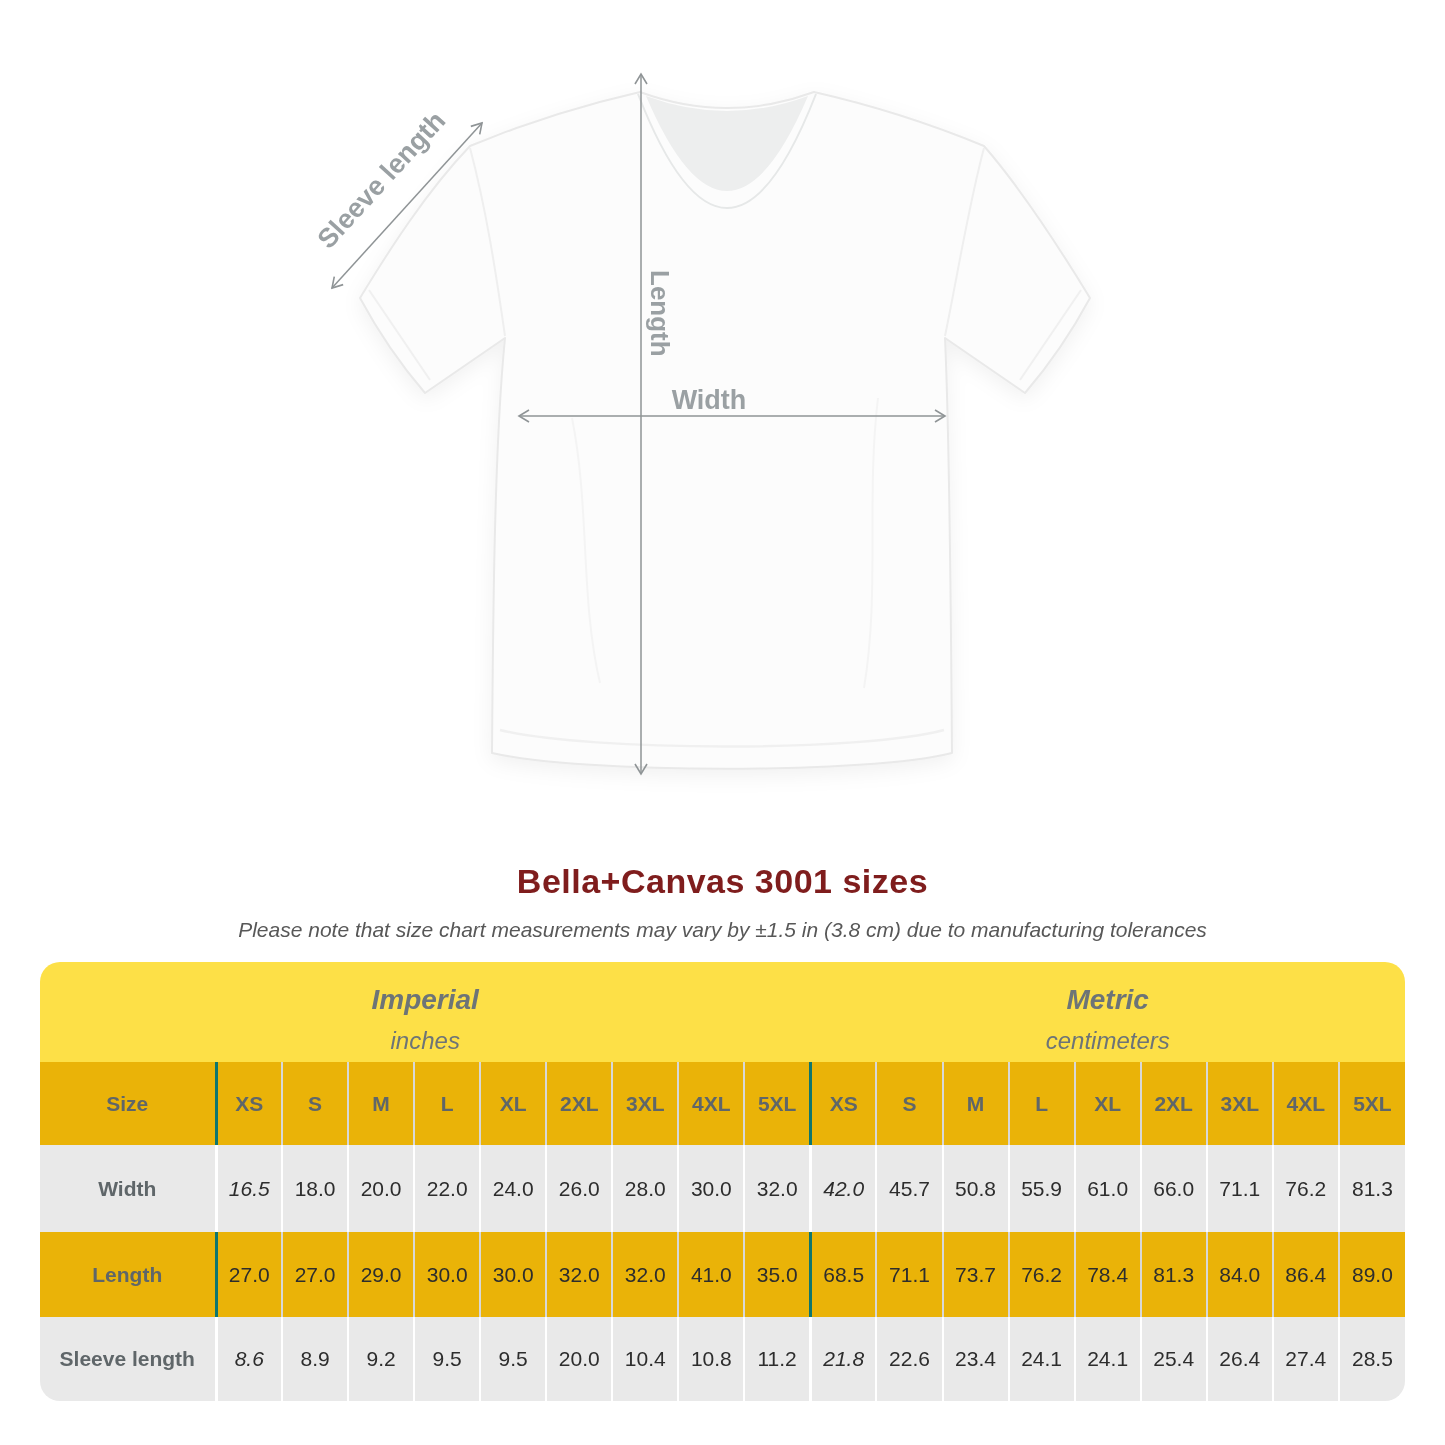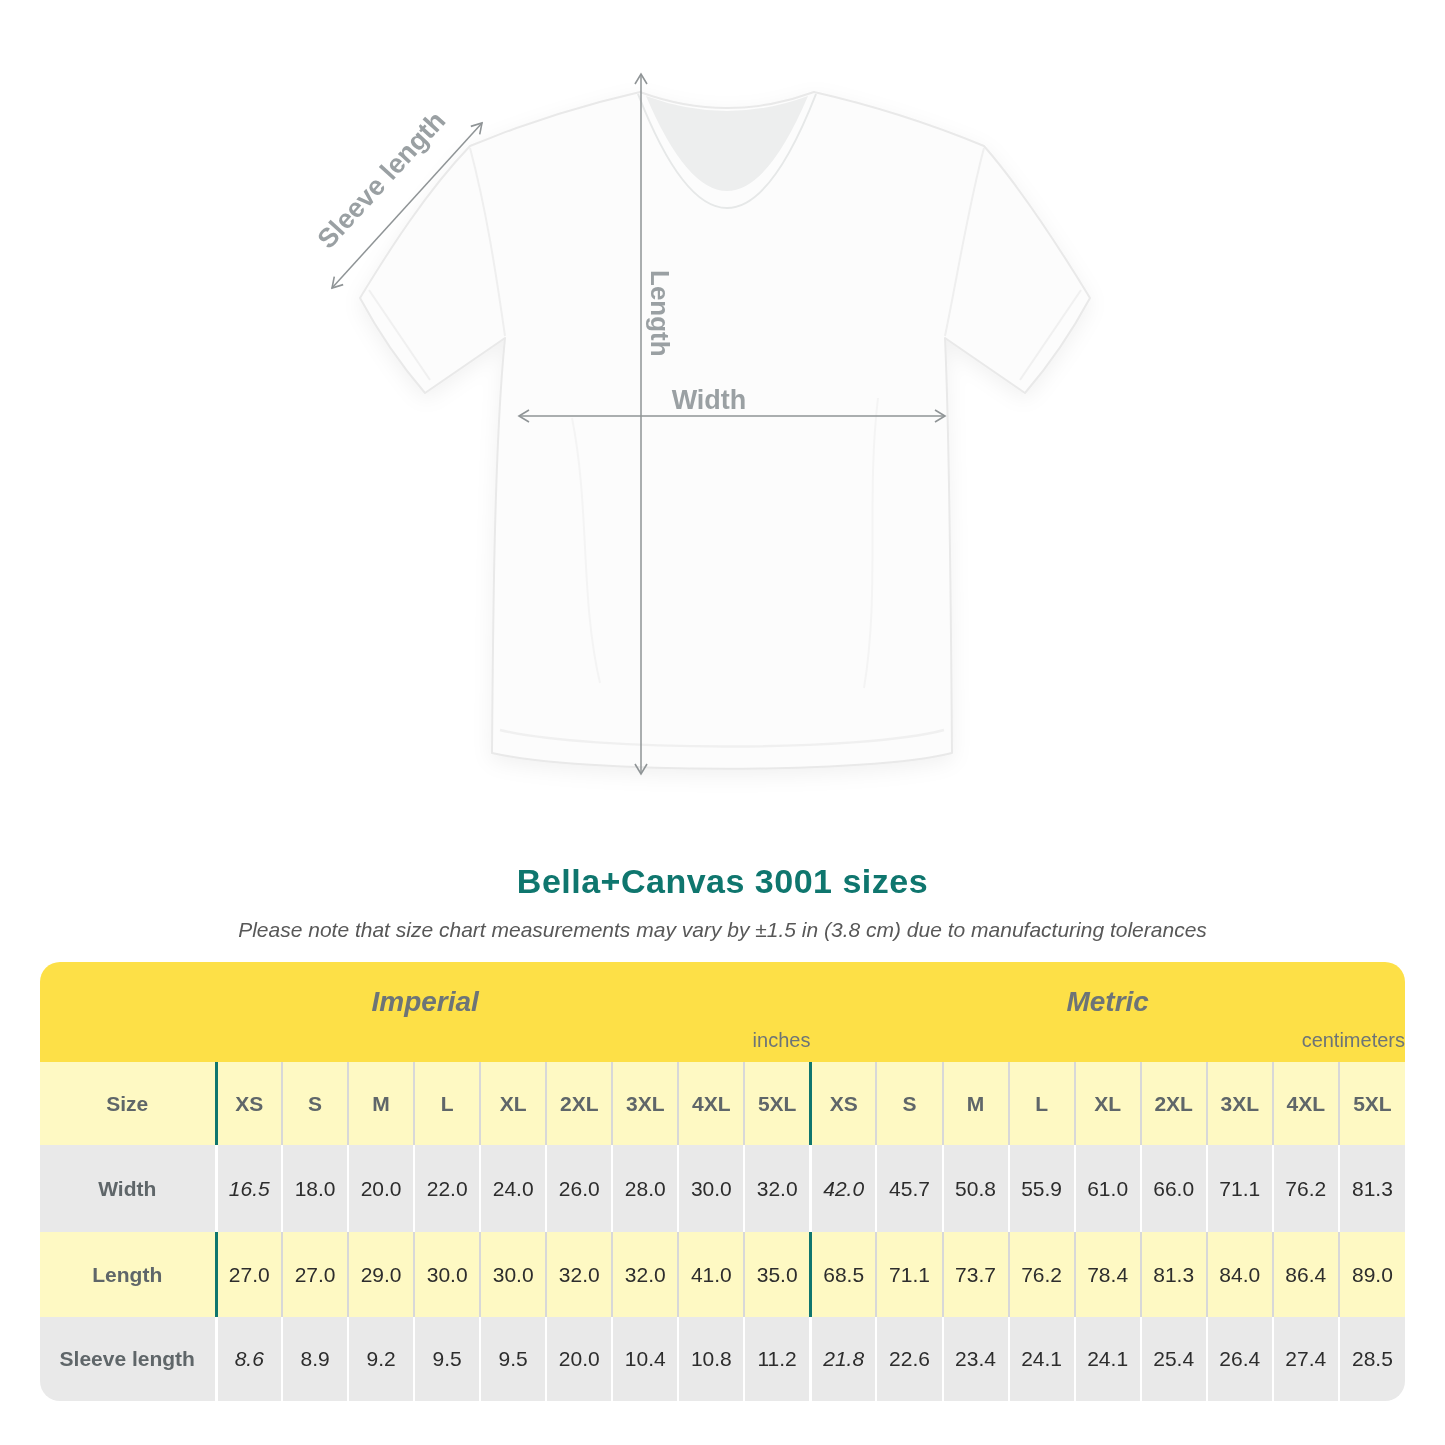--- a/index.html
+++ b/index.html
@@ -6,21 +6,21 @@
   body{
     width:1445px;height:1445px;position:relative;overflow:hidden;
     font-family:"Liberation Sans","DejaVu Sans",sans-serif;
   }
   
   .diagram-svg{position:absolute;left:272px;top:28px;width:900px;height:790px;}
   .shirt-body{filter:drop-shadow(0px 6px 10px rgba(0,0,0,0.055));}
   
   .page-title{
     position:absolute;left:0;top:862px;width:1445px;text-align:center;
-    font-size:34px;font-weight:bold;color:#0f766e;letter-spacing:0.5px;
+    font-size:34px;font-weight:bold;color:#7f1d1d;letter-spacing:0.5px;
   }
   .page-subtitle{
     position:absolute;left:0;top:918px;width:1445px;text-align:center;
     font-size:21px;font-style:italic;color:#585858;
   }
   
   .table-wrap{
     position:absolute;left:40px;top:962px;width:1365px;height:439px;
     border-radius:20px;overflow:hidden;
   }
@@ -31,27 +31,27 @@
   table.size-table col.label-col{width:176px;}
   td{padding:0;text-align:center;vertical-align:middle;
      font-size:21px;color:#2d2d2d;}
   tr.row-band{height:100px;}
   tr.row-sizes{height:83px;}
   tr.row-d1{height:87px;}
   tr.row-d2{height:85px;}
   tr.row-d3{height:84px;}
   .band{background:#fde047;}
   tr.rg td{background:#e9e9e9;}
-  tr.rw td{background:#fef9c3;}
+  tr.rw td{background:#eab308;}
   tr.rw td.s{border-left:2px solid #d8d8d8;}
   tr.rw td.S{border-left:3px solid #0f766e;}
   tr.rg td.s{border-left:2px solid #ffffff;margin-left:24px;}
   tr.rg td.S{border-left:3px solid #ffffff;font-style:italic;}
   .unit-name{font-size:28px;font-weight:bold;font-style:italic;color:#6d7477;padding-top:14px;}
-  .unit-sub{font-size:20px;color:#6d7477;padding-top:11px;text-align:right;}
+  .unit-sub{font-size:24px;font-style:italic;color:#6d7477;padding-top:11px;}
   .hdr{font-weight:bold;color:#5f6669;}
 </style>
 </head>
 <body>
 
 <svg class="diagram-svg" viewBox="0 0 900 790">
   <defs>
     <marker id="ah" viewBox="-12 -8 14 16" markerWidth="14" markerHeight="16" refX="0" refY="0" orient="auto-start-reverse" markerUnits="userSpaceOnUse">
       <path d="M -10,-6 L 0,0 L -10,6" fill="none" stroke="#8f9496" stroke-width="1.6"></path>
     </marker>

